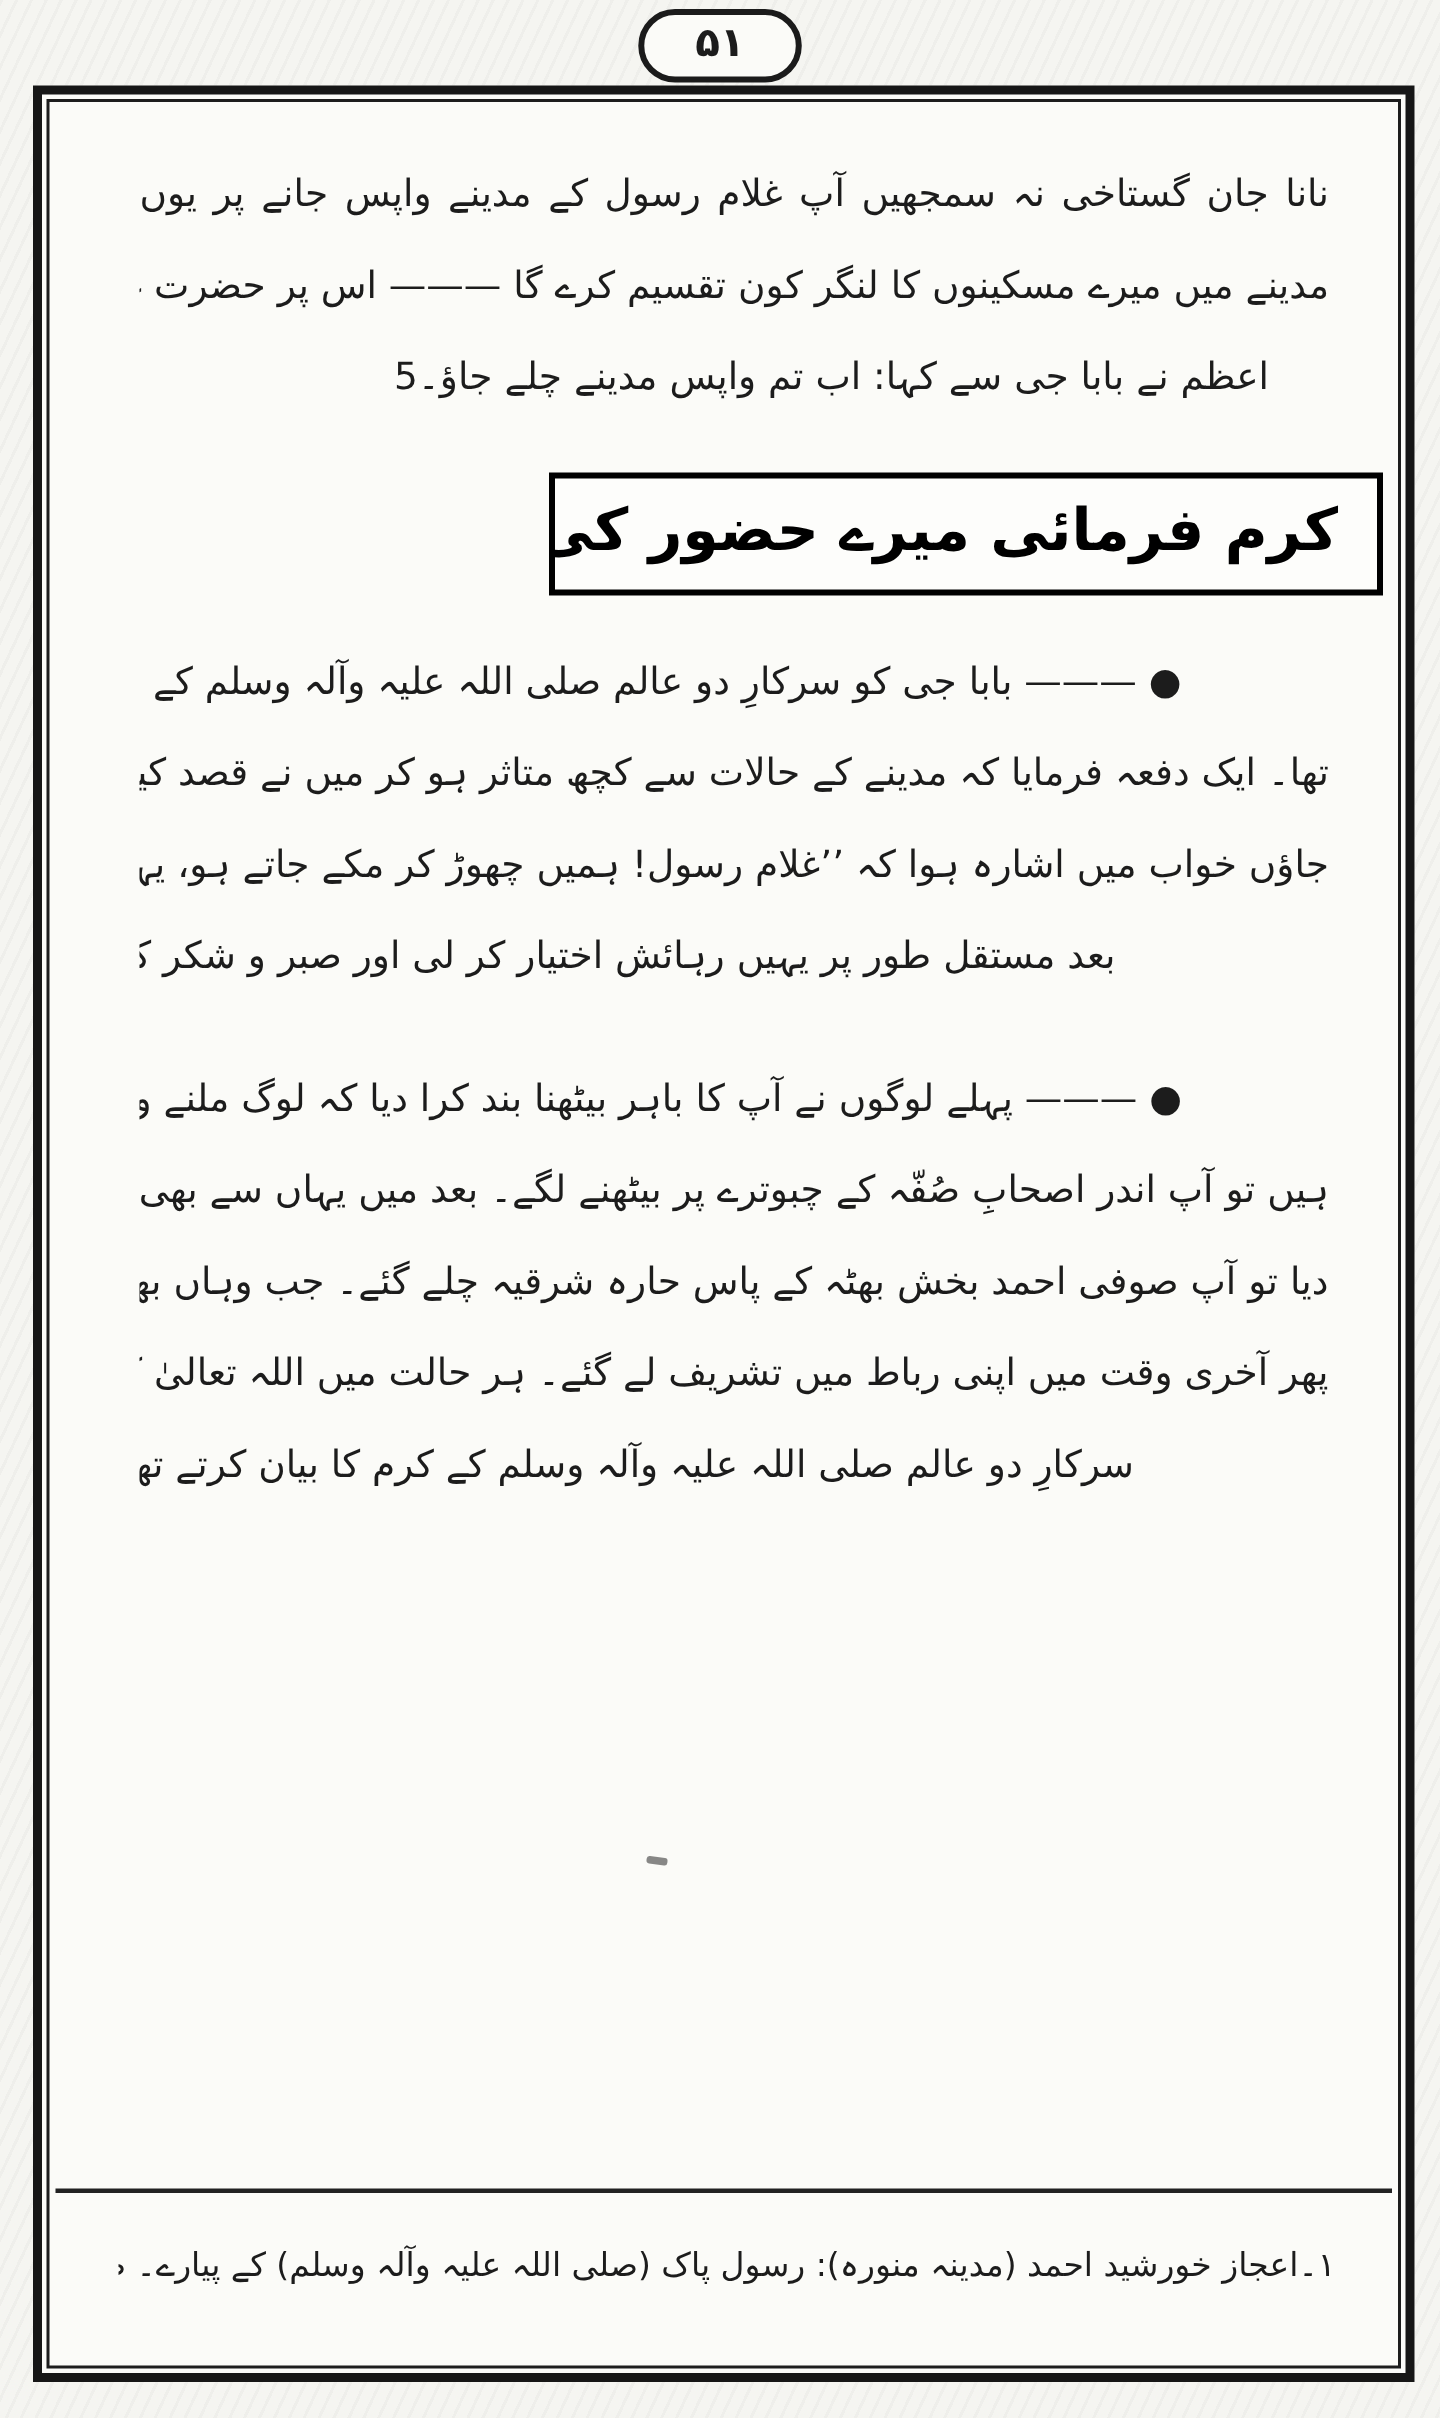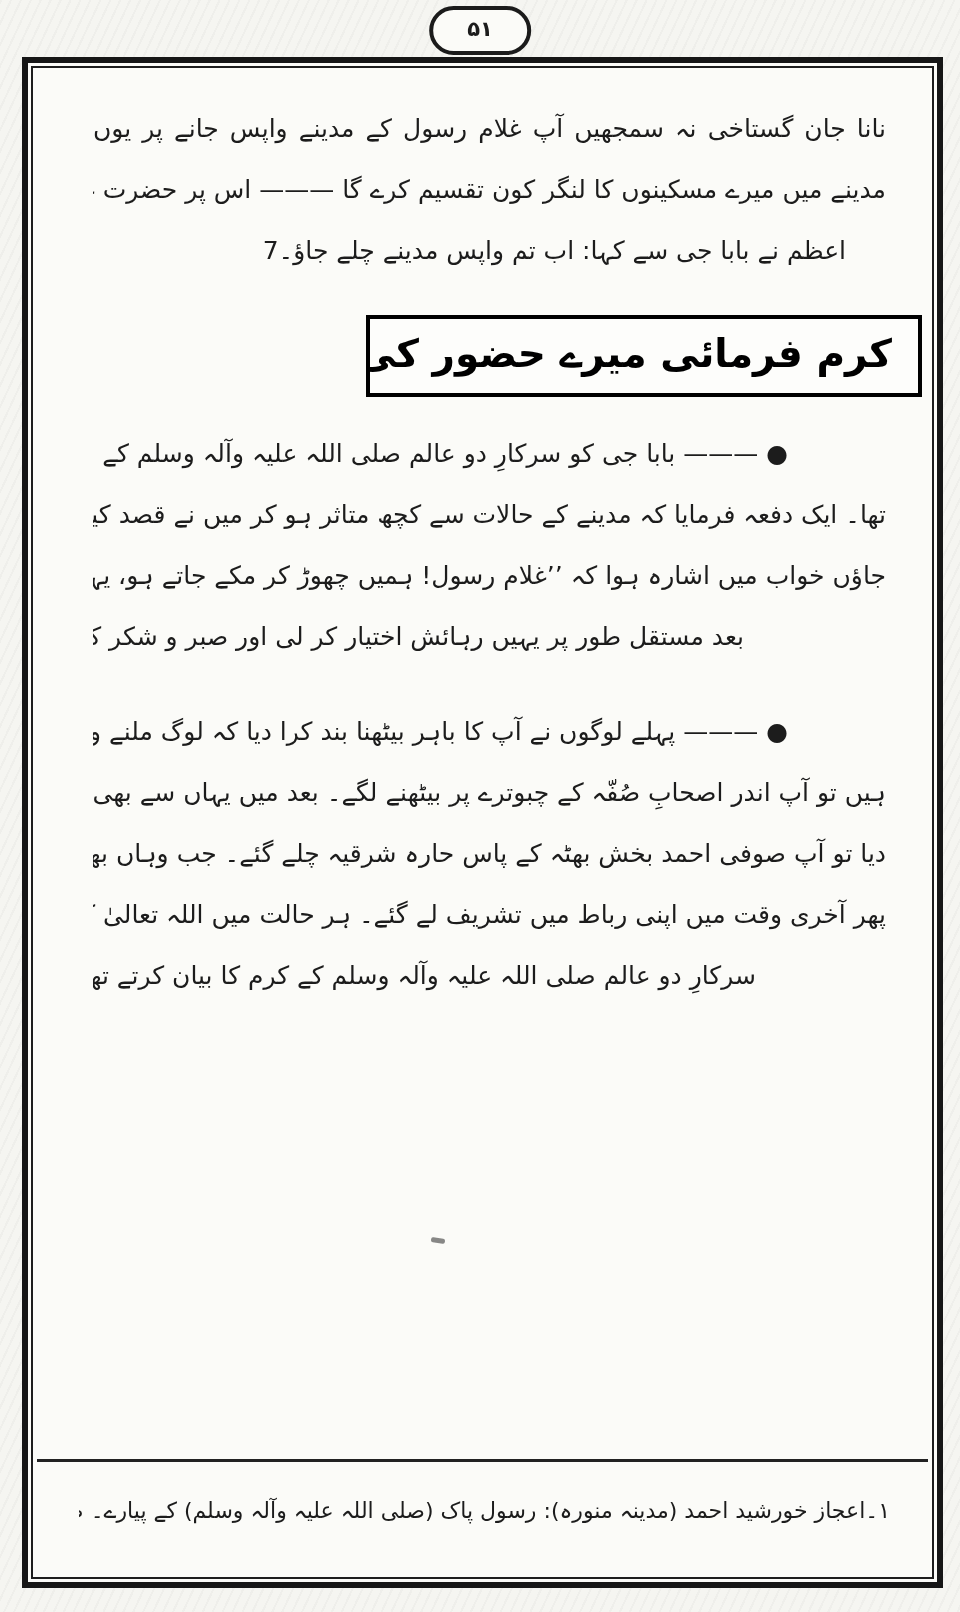--- a/index.html
+++ b/index.html
@@ -23,21 +23,21 @@
   }
 
   .page-number-oval {
     position: absolute;
     top: 6px;
     left: 50%;
     transform: translateX(-50%);
     border: 4px solid #1b1b1b;
     border-radius: 999px;
     padding: 1px 34px 4px 34px;
-    font-size: 21px;
+    font-size: 27px;
     font-weight: bold;
     background: #fbfbf8;
     line-height: 36px;
   }
 
   .frame-outer {
     position: absolute;
     left: 22px;
     right: 17px;
     top: 57px;
@@ -139,21 +139,21 @@
 <div class="page-number-oval">۵۱</div>
 
 <div class="frame-outer">
   <div class="frame-inner">
 
     <div class="content">
 
       <div class="para">
         <div class="line l-just">نانا جان گستاخی نہ سمجھیں آپ غلام رسول کے مدینے واپس جانے پر یوں</div>
         <div class="line l-just">مدینے میں میرے مسکینوں کا لنگر کون تقسیم کرے گا ——— اس پر حضرت غوث</div>
-        <div class="line l-end-intro">اعظم نے بابا جی سے کہا: اب تم واپس مدینے چلے جاؤ۔7</div>
+        <div class="line l-end-intro">اعظم نے بابا جی سے کہا: اب تم واپس مدینے چلے جاؤ۔5</div>
       </div>
 
       <div class="heading-box">
         <span>کرم فرمائی میرے حضور کی:</span>
       </div>
 
       <div class="para bullet-para">
         <div class="line l-first-bullet">● ——— بابا جی کو سرکارِ دو عالم صلی اللہ علیہ وآلہ وسلم کے ساتھ بہت محبت اور عشق</div>
         <div class="line l-just">تھا۔ ایک دفعہ فرمایا کہ مدینے کے حالات سے کچھ متاثر ہو کر میں نے قصد کیا کہ مکہ شریف چلا</div>
         <div class="line l-just">جاؤں خواب میں اشارہ ہوا کہ ’’غلام رسول! ہمیں چھوڑ کر مکے جاتے ہو، یہیں رہو۔‘‘ اس کے</div>

